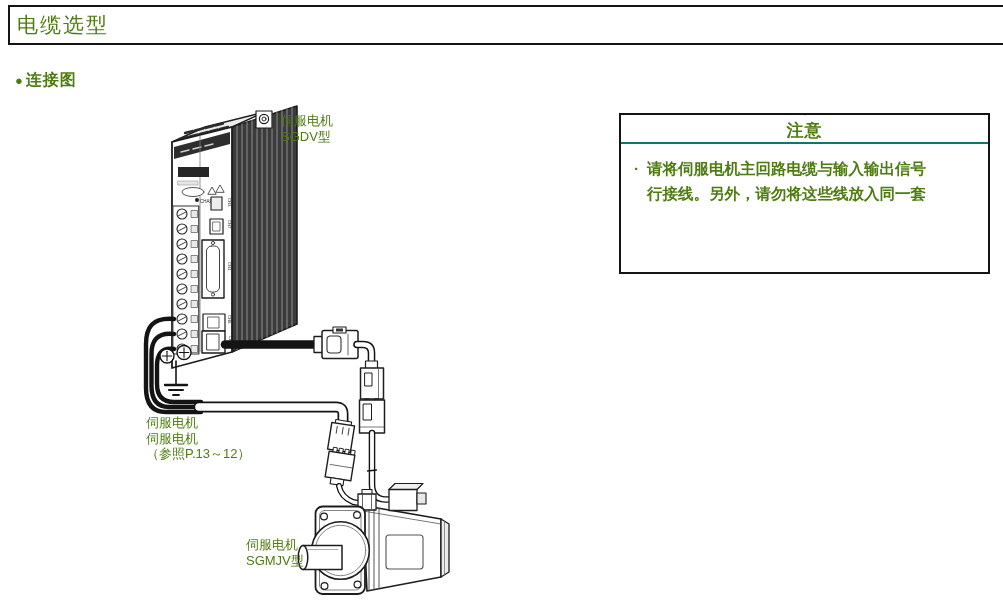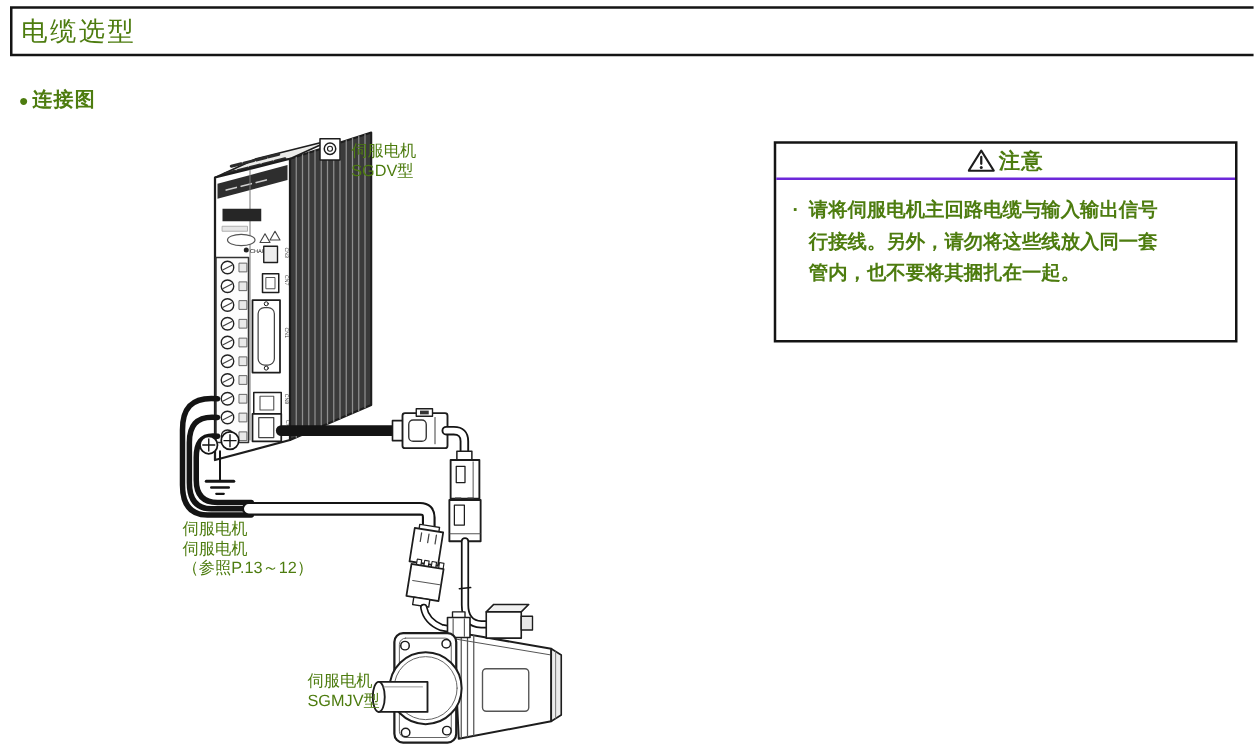--- a/index.html
+++ b/index.html
@@ -9,21 +9,21 @@
   
   #title-bar{left:8px;top:5px;width:989px;height:36px;border:2px solid #141414;
              display:flex;align-items:center;padding-left:7px;box-sizing:content-box;}
   #title-bar .t{font-size:21px;font-weight:500;letter-spacing:2px;}
   
   #section-head{left:15px;top:70px;font-size:16px;font-weight:600;letter-spacing:1px;
                 display:flex;align-items:center;}
   #section-head .bullet{font-size:13px;margin-right:2px;}
   
   #caution{left:619px;top:113px;width:367px;height:157px;border:2px solid #141414;background:#fff;}
-  #caution-header{height:27px;border-bottom:2px solid #6d28d9;display:flex;align-items:center;justify-content:center;gap:3px;}
+  #caution-header{height:27px;border-bottom:2px solid #0f766e;display:flex;align-items:center;justify-content:flex-end;gap:3px;flex-direction:column;}
   #caution-header .ct{font-size:17px;font-weight:600;letter-spacing:1px;}
   #caution-body{padding:12px 10px 0 13px;font-size:15.5px;font-weight:600;line-height:25px;}
   #caution-body .first{display:flex;}
   #caution-body .bullet{display:inline-block;width:13px;flex:0 0 13px;}
   #caution-body .cont{padding-left:13px;}
   
   .lbl{font-size:13px;font-weight:500;line-height:15.5px;white-space:nowrap;}
   #lbl-unit{left:281px;top:113px;}
   #lbl-encoder{left:383px;top:338px;}
   #lbl-main{left:146px;top:415px;}
@@ -303,17 +303,16 @@
         <circle cx="11" cy="15" r="1.2" fill="#1d1d1d"></circle>
       </svg>
       <span class="ct">注意</span>
     </div>
     <div id="caution-body">
       <div class="first">
         <span class="bullet">·</span>
         <span>请将伺服电机主回路电缆与输入输出信号</span>
       </div>
       <div class="cont">行接线。另外，请勿将这些线放入同一套</div>
-      <div class="cont">管内，也不要将其捆扎在一起。</div>
     </div>
   </div>
 
 </div>
 
 </body></html>

